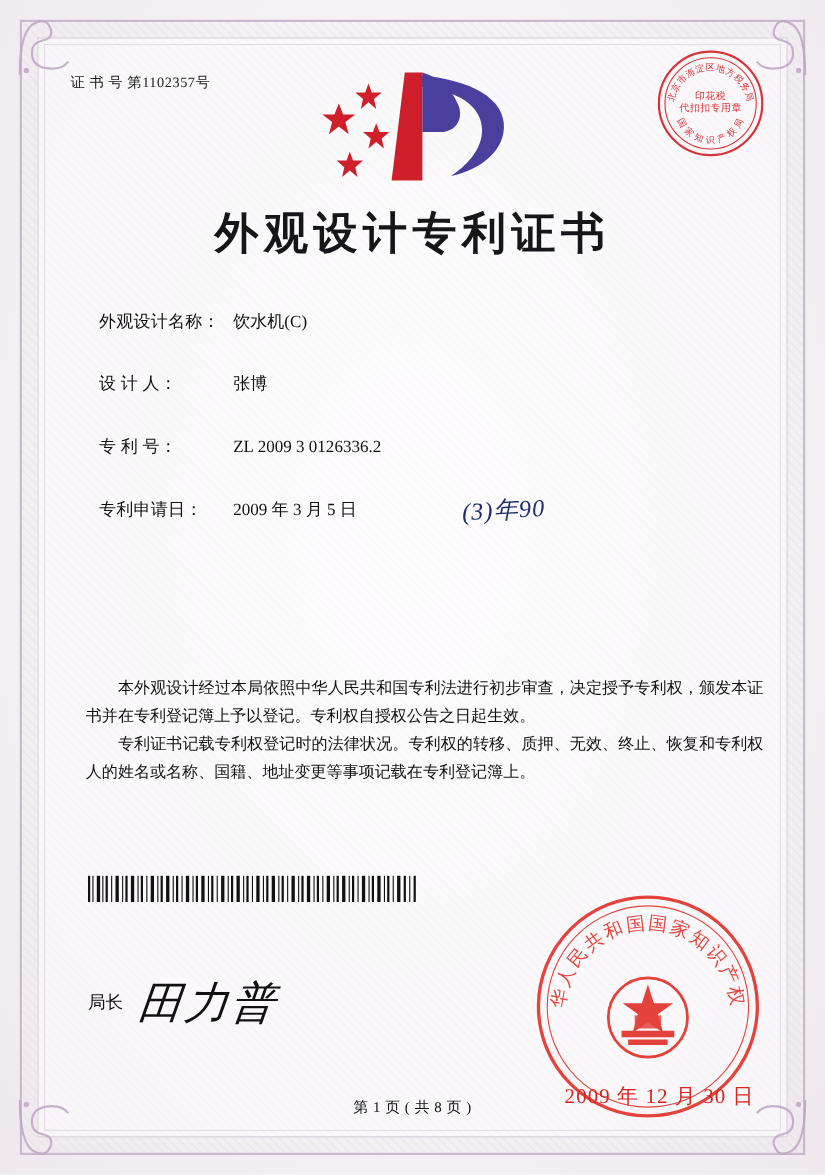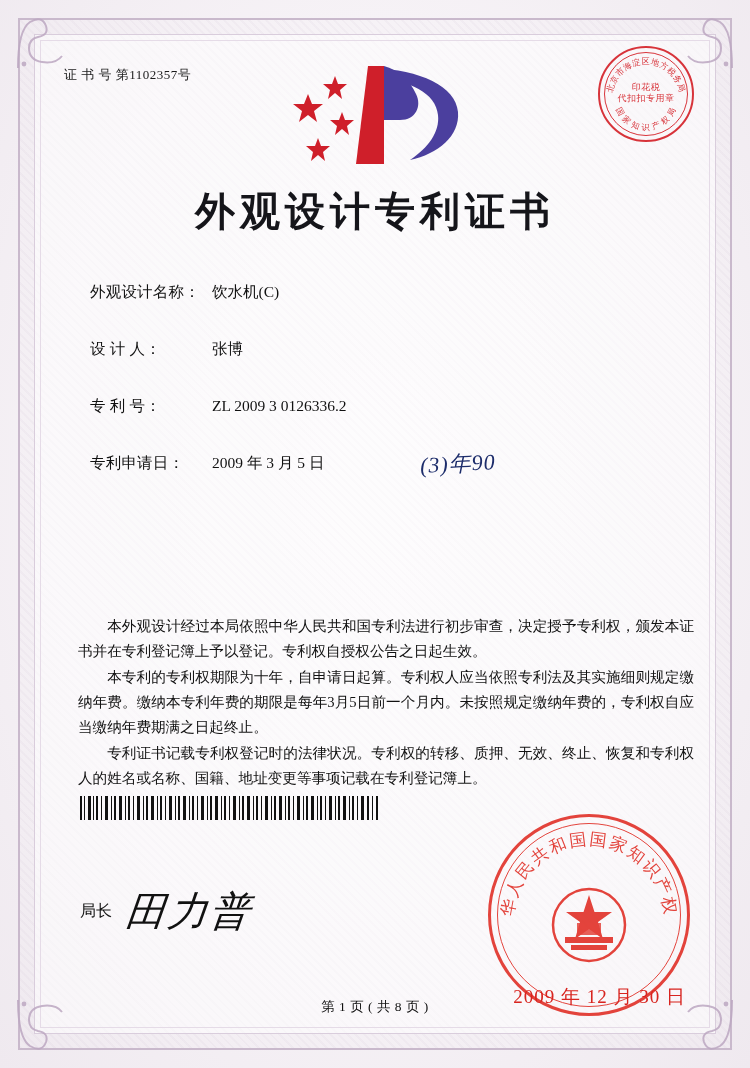--- a/index.html
+++ b/index.html
@@ -311,21 +311,20 @@
         <span class="lbl">专     利     号：</span><span class="val">ZL 2009 3 0126336.2</span>
       </div>
       <div class="field">
         <span class="lbl">专利申请日：</span><span class="val">2009 年 3 月 5 日</span>
         <span class="handwrite">(3)年90</span>
       </div>
     </div>
 
     <div class="body-text">
       <p>本外观设计经过本局依照中华人民共和国专利法进行初步审查，决定授予专利权，颁发本证书并在专利登记簿上予以登记。专利权自授权公告之日起生效。</p>
-      <p>本专利的专利权期限为十年，自申请日起算。专利权人应当依照专利法及其实施细则规定缴纳年费。缴纳本专利年费的期限是每年3月5日前一个月内。未按照规定缴纳年费的，专利权自应当缴纳年费期满之日起终止。</p>
       <p>专利证书记载专利权登记时的法律状况。专利权的转移、质押、无效、终止、恢复和专利权人的姓名或名称、国籍、地址变更等事项记载在专利登记簿上。</p>
     </div>
 
     <svg class="barcode" viewBox="0 0 300 24" preserveAspectRatio="none">
       <g fill="#111">
         <rect x="0" y="0" width="2" height="24"></rect>
           <rect x="4" y="0" width="1" height="24"></rect>
         <rect x="8" y="0" width="3" height="24"></rect>
           <rect x="13" y="0" width="1" height="24"></rect>
         <rect x="16" y="0" width="2" height="24"></rect>

